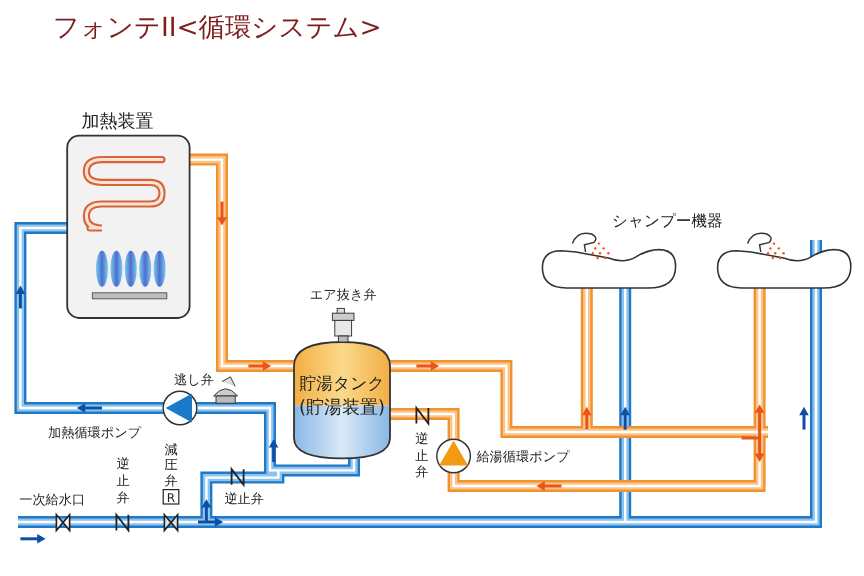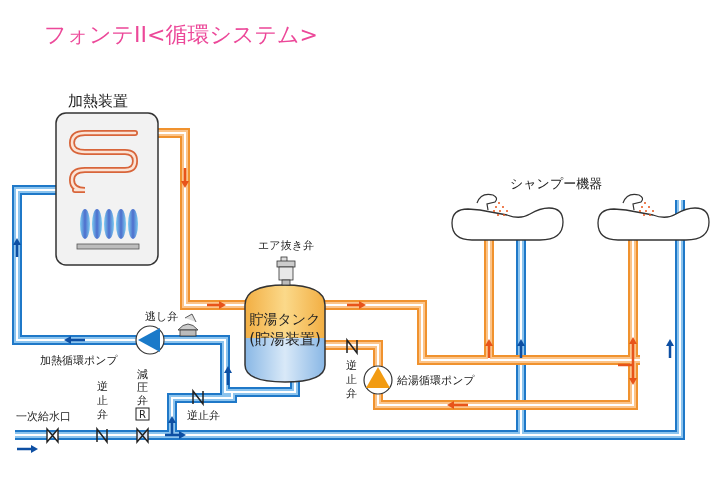--- a/index.html
+++ b/index.html
@@ -1,19 +1,19 @@
 <!DOCTYPE html>
 <html><head>
 <meta charset="utf-8">
 <style>
   html, body { margin: 0; padding: 0; background: #ffffff; }
   body { width: 720px; height: 480px; position: relative; overflow: hidden;
          font-family: "DejaVu Sans", sans-serif; }
-  .title { position: absolute; left: 44px; top: 8px; font-size: 22px; color: #ec4899;
-           letter-spacing: 0px; font-family: "DejaVu Sans", sans-serif; margin-top: 12px; }
+  .title { position: absolute; left: 44px; top: 8px; font-size: 22px; color: #7f1d1d;
+           letter-spacing: 0px; font-family: "DejaVu Sans", sans-serif; }
   svg { position: absolute; left: 0; top: 0; }
   .lbl { font-family: "DejaVu Sans", sans-serif; fill: #222; }
 </style>
 </head>
 <body>
 
 <div class="title">フォンテII&lt;循環システム&gt;</div>
 
 <svg width="720" height="480" viewBox="0 0 720 480">
   <defs>

